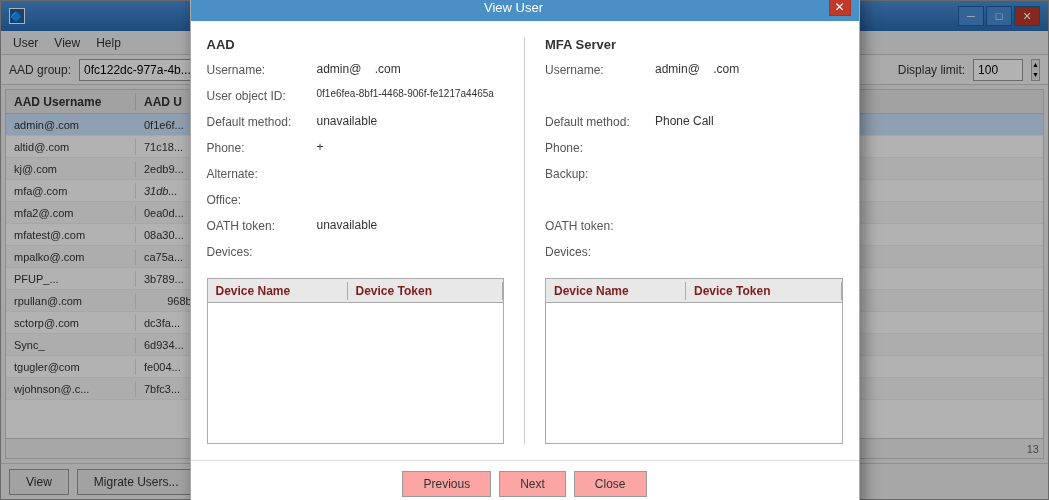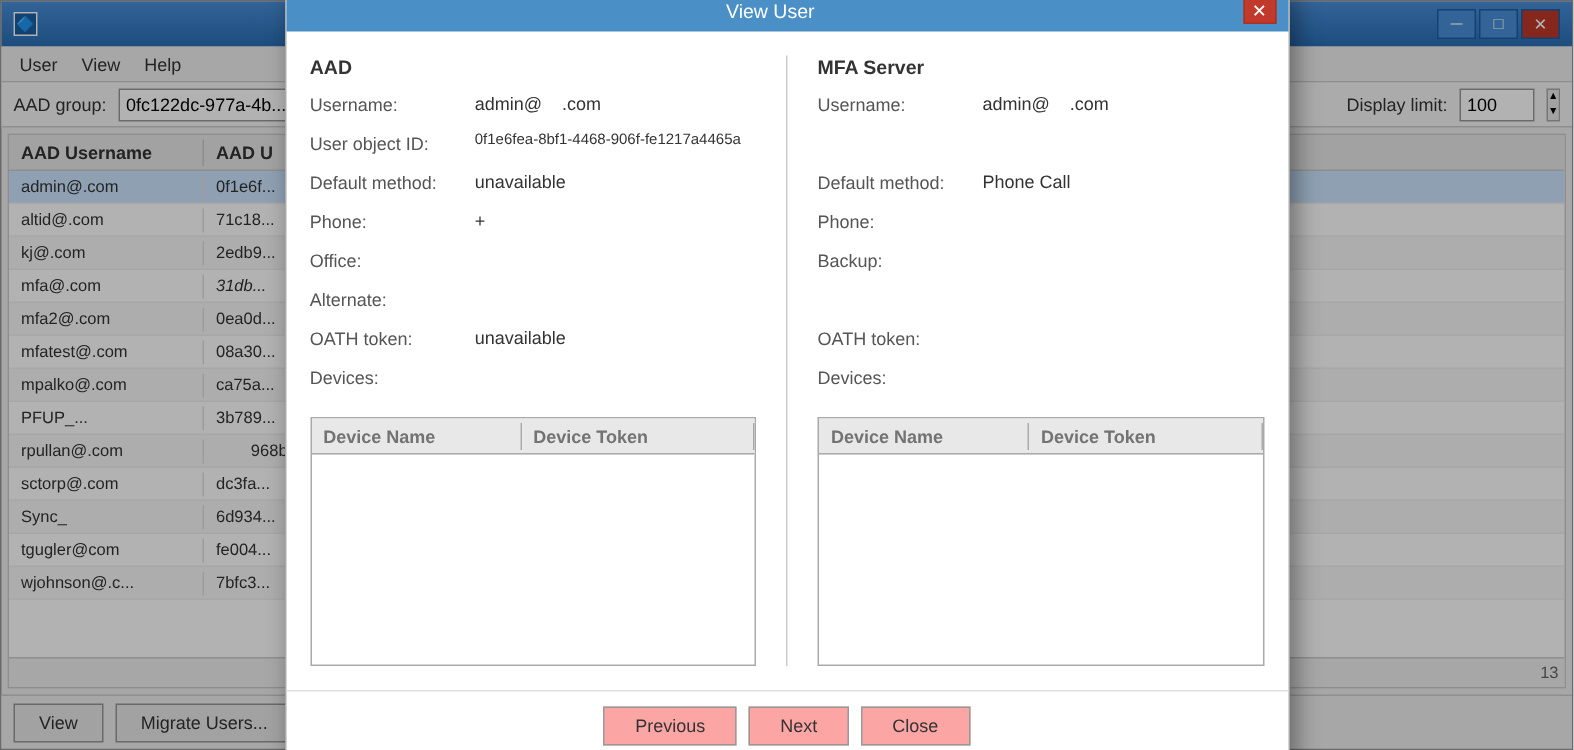--- a/index.html
+++ b/index.html
@@ -308,21 +308,21 @@
       background: #e8e8e8;
       border-bottom: 1px solid #aaa;
       height: 24px;
       align-items: center;
     }
     .devices-col-header {
       padding: 2px 8px;
       border-right: 1px solid #aaa;
       font-weight: 600;
       font-size: 12px;
-      color: #737373;
+      color: #7f1d1d;
     }
     .devices-col-name { width: 140px; }
     .devices-col-token { flex: 1; }
     .devices-body {
       height: 140px;
       overflow: auto;
     }
 
     .modal-footer {
       display: flex;
@@ -523,25 +523,25 @@
           </div>
           <div class="field-row">
             <span class="field-label">Default method:</span>
             <span class="field-value">unavailable</span>
           </div>
           <div class="field-row">
             <span class="field-label">Phone:</span>
             <span class="field-value">+</span>
           </div>
           <div class="field-row">
+            <span class="field-label">Alternate:</span>
+            <span class="field-value"></span>
+          </div>
+          <div class="field-row">
             <span class="field-label">Office:</span>
-            <span class="field-value"></span>
-          </div>
-          <div class="field-row">
-            <span class="field-label">Alternate:</span>
             <span class="field-value"></span>
           </div>
           <div class="field-row">
             <span class="field-label">OATH token:</span>
             <span class="field-value">unavailable</span>
           </div>
           <div class="field-row">
             <span class="field-label">Devices:</span>
           </div>
           <div class="devices-table">

